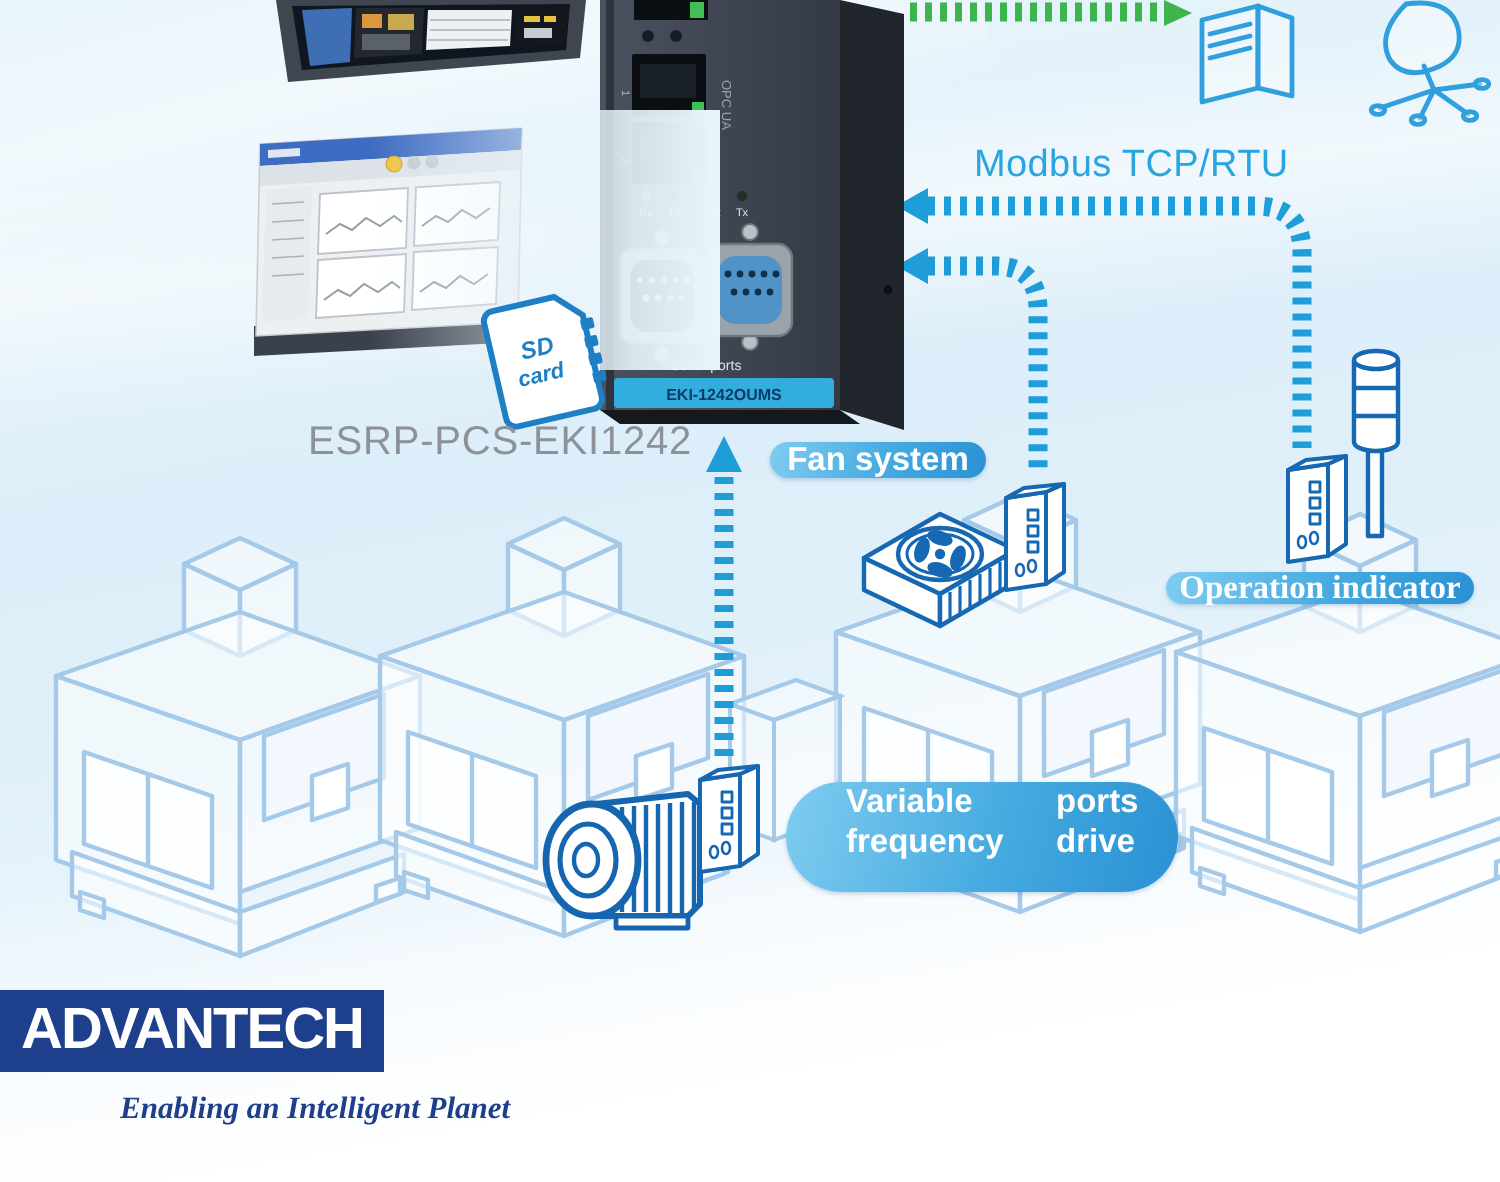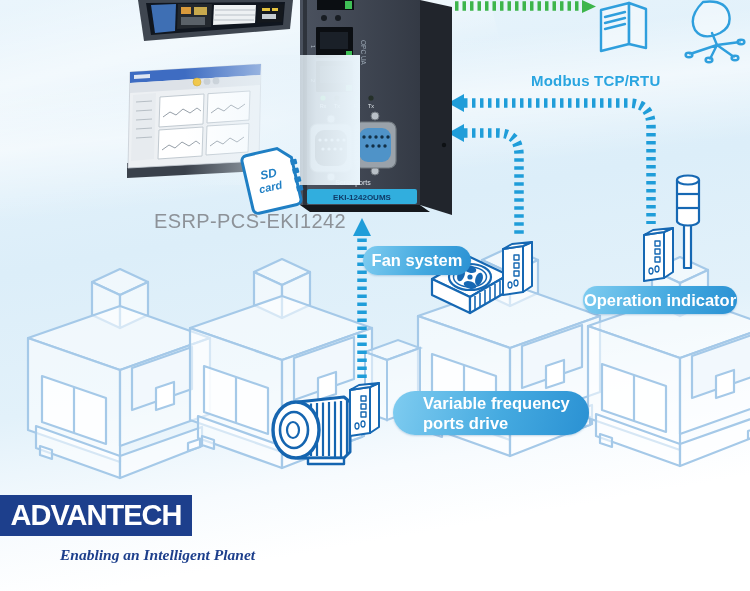--- a/index.html
+++ b/index.html
@@ -14,25 +14,25 @@
   .streak2{left:-30px;top:48px;width:840px;height:130px;transform:rotate(-6.5deg);
     background:linear-gradient(180deg,rgba(255,255,255,0) 0%,rgba(255,255,255,.55) 45%,rgba(255,255,255,0) 100%);}
   svg.scene{position:absolute;left:0;top:0;}
   svg text{font-family:"Liberation Sans",sans-serif;}
   .pill{
     position:absolute;display:flex;align-items:center;justify-content:center;
     color:#fff;font-weight:bold;font-size:16.5px;border-radius:999px;
     background:linear-gradient(105deg,#7fccf0 0%,#45aae0 55%,#2a91d3 100%);
     box-shadow:0 1px 2px rgba(30,100,160,.25);
   }
-  .pill-fan{left:363px;top:221px;width:108px;height:29px;margin-top:25px;}
-  .pill-op{left:583px;top:286px;width:154px;height:28px;}
-  .pill-vfd{left:393px;top:391px;width:196px;height:44px;border-radius:29px;
-    flex-direction:column;align-items:flex-start;padding-left:30px;box-sizing:border-box;line-height:20px;}
-  .protocol-label{position:absolute;left:487px;top:72px;color:#2aa5e0;font-weight:bold;font-size:15px;letter-spacing:.2px;margin-left:44px;}
+  .pill-fan{left:385px;top:221px;width:108px;height:18px;}
+  .pill-op{left:583px;top:286px;width:154px;height:16px;font-family:Liberation Serif, serif;}
+  .pill-vfd{left:393px;top:391px;width:196px;height:55px;border-radius:29px;
+    flex-direction:row;align-items:flex-start;padding-left:30px;box-sizing:border-box;line-height:20px;}
+  .protocol-label{position:absolute;left:487px;top:72px;color:#2aa5e0;font-weight:normal;font-size:19px;letter-spacing:.2px;}
   .product-code{position:absolute;left:154px;top:210px;color:#8d9298;font-size:20px;letter-spacing:.4px;}
   .logo-box{position:absolute;left:0;top:495px;width:192px;height:41px;background:#1d3f8c;
     display:flex;align-items:center;justify-content:center;}
   .logo-text{color:#fff;font-weight:800;font-size:29px;letter-spacing:-1px;}
   .tagline{position:absolute;left:60px;top:546px;color:#1d3f8c;font-weight:bold;font-style:italic;
     font-family:"Liberation Serif",serif;font-size:15.5px;text-align:center;}
 </style>
 </head>
 <body>
 

